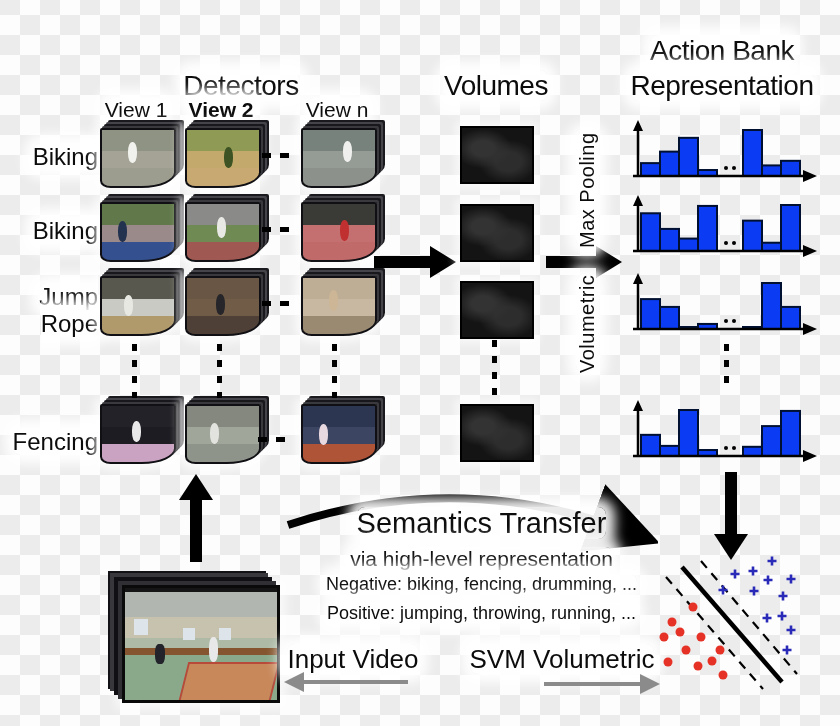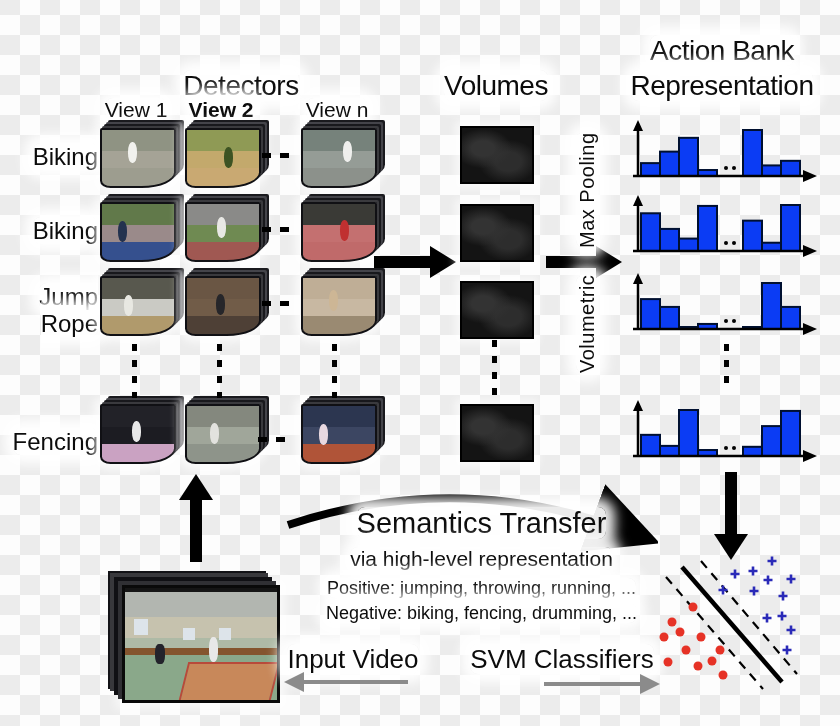--- a/index.html
+++ b/index.html
@@ -234,43 +234,43 @@
     <marker id="ah" markerWidth="9" markerHeight="9" refX="5" refY="4.5" orient="auto">
       <polygon points="0,0 9,4.5 0,9" fill="#000"></polygon>
     </marker>
   </defs>
   <path d="M 10 67 Q 182 10 352 74" fill="none" stroke="#000" stroke-width="8" marker-end="url(#ah)"></path>
 </svg>
 
 <div class="abs semblock" style="left:280px;top:506px;width:403px;">
   <div class="sem-title"><span class="halo">Semantics Transfer</span></div>
   <div class="sem-sub" style="margin-top:6px;"><span class="halo">via high-level representation</span></div>
+  <div class="sem-line"><span class="halo">Negative: biking, fencing, drumming, ...</span></div>
   <div class="sem-line" style="margin-top:4px;"><span class="halo">Positive: jumping, throwing, running, ...</span></div>
-  <div class="sem-line"><span class="halo">Negative: biking, fencing, drumming, ...</span></div>
 </div>
 
 <div class="scene" style="left:122px;top:585px;width:152px;height:112px;border:3px solid #0a0a0a;box-shadow:-4px -4px 0 0 #303034,-8px -8px 0 0 #101014,-12px -12px 0 0 #38383c,-14px -14px 0 0 #121216,0 0 10px 6px rgba(255,255,255,.7);">
   <div class="scenepart" style="left: 0px; top: 0px; width: 100%; height: 26%; background: linear-gradient(rgb(21, 21, 21) 0px, rgb(21, 21, 21) 14%, rgb(178, 182, 176) 14%);"></div>
   <div class="scenepart" style="left: 0px; top: 26%; width: 100%; height: 34%; background: linear-gradient(rgb(198, 194, 174) 0px, rgb(198, 194, 174) 55%, rgb(174, 186, 166) 55%, rgb(174, 186, 166) 82%, rgb(132, 85, 46) 82%);"></div>
   <div class="scenepart" style="left: 0px; top: 60%; width: 100%; height: 40%; background: rgb(138, 168, 138);"></div>
   <div class="scenepart" style="left: 38%; top: 66%; width: 58%; height: 34%; transform: skewX(-14deg); background: linear-gradient(rgb(200, 136, 90) 0px, rgb(200, 136, 90) 100%); border: 2px solid rgb(184, 74, 58);"></div>
   <div class="scenepart" style="left: 6%; top: 28%; width: 9%; height: 14%; background: rgb(221, 228, 234);"></div>
   <div class="scenepart" style="left: 38%; top: 36%; width: 8%; height: 10%; background: rgb(221, 228, 234);"></div>
   <div class="scenepart" style="left: 62%; top: 36%; width: 8%; height: 10%; background: rgb(221, 228, 234);"></div>
   <div class="scenepart" style="left: 20%; top: 50%; width: 6%; height: 18%; border-radius: 40%; background: rgb(35, 35, 43);"></div>
   <div class="scenepart" style="left: 55%; top: 44%; width: 6%; height: 22%; border-radius: 40%; background: rgb(232, 232, 232);"></div>
 </div>
 
 <div class="abs footlbl" style="left:278px;top:644px;width:150px;text-align:center;"><span class="halo">Input Video</span></div>
 <div class="abs" style="left:284px;top:672px;width:124px;height:20px;">
   <div class="gshaft" style="left:16px;top:8px;width:108px;height:4px;"></div>
   <div class="abs" style="left:0;top:0;width:0;height:0;border-top:10px solid transparent;border-bottom:10px solid transparent;border-right:20px solid #8b8b8b;"></div>
 </div>
 
-<div class="abs footlbl" style="left:462px;top:644px;width:200px;text-align:center;"><span class="halo">SVM Classifiers</span></div>
+<div class="abs footlbl" style="left:462px;top:644px;width:200px;text-align:center;"><span class="halo">SVM Volumetric</span></div>
 <div class="abs" style="left:544px;top:674px;width:116px;height:20px;">
   <div class="gshaft" style="left:0;top:8px;width:98px;height:4px;"></div>
   <div class="abs" style="left:96px;top:0;width:0;height:0;border-top:10px solid transparent;border-bottom:10px solid transparent;border-left:20px solid #8b8b8b;"></div>
 </div>
 
 <div class="abs" style="left:650px;top:553px;width:188px;height:148px;" id="svm-plot"><svg width="188" height="148" xmlns="http://www.w3.org/2000/svg">
       <line x1="16" y1="24" x2="113" y2="136" stroke="#000" stroke-width="2.2" stroke-dasharray="9,7"></line>
       <line x1="51" y1="8" x2="147" y2="121" stroke="#000" stroke-width="2.2" stroke-dasharray="9,7"></line>
       <line x1="32" y1="14" x2="132" y2="129" stroke="#000" stroke-width="4.5"></line>
       <circle cx="43" cy="54" r="4.5" fill="#e63226"></circle>

